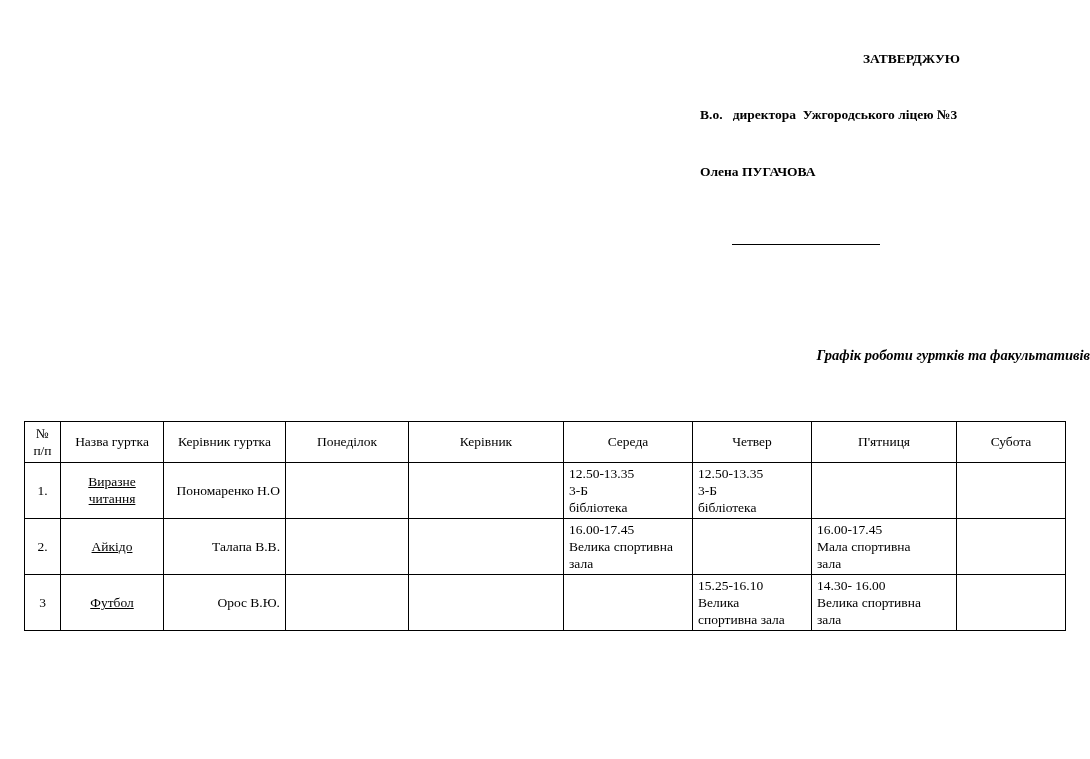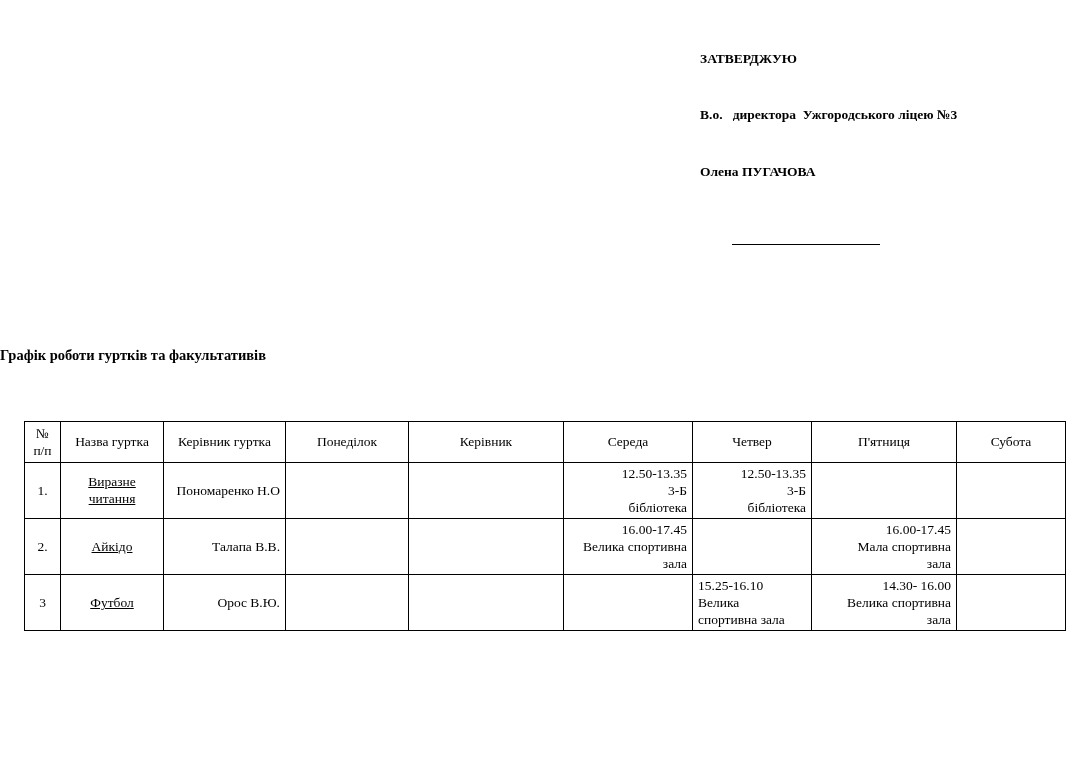--- a/index.html
+++ b/index.html
@@ -18,36 +18,37 @@
     height: 759px;
   }
   
   .approval {
     margin: 12px 70px 0 700px;
     font-weight: bold;
     font-size: 13.5px;
     line-height: 1.4;
     white-space: pre-wrap;
   }
-  .approval .line1 { text-align: left; padding-right: 60px; }
+  .approval .line1 { text-align: right; padding-right: 60px; }
   .approval .line2, .approval .line3 { text-align: left; }
   .signature-line {
     width: 148px;
     border-bottom: 1.6px solid #000;
     height: 16px;
     margin: 8px 0 0 32px;
   }
   
   .title {
     margin-top: 16px;
-    text-align: left;
+    text-align: right;
     font-weight: bold;
     font-size: 14.5px;
     line-height: 1.55;
     white-space: pre-wrap;
+    font-style: italic;
   }
   
   table.schedule {
     border-collapse: collapse;
     table-layout: fixed;
     margin: 10px 0 0 24px;
     width: 1041px;
   }
   table.schedule th, table.schedule td {
     border: 1px solid #000;
@@ -59,21 +60,21 @@
     overflow: hidden;
   }
   table.schedule th {
     text-align: center;
     white-space: pre-line;
     height: 36px;
   }
   td.col-num { text-align: center; }
   td.col-name { text-align: center; text-decoration: underline; }
   td.col-leader { text-align: right; }
-  td.day { text-align: right; white-space: pre-line; }
+  td.day { text-align: left; white-space: pre-line; }
   td.day.align-left { text-align: left; }
   tbody tr:nth-child(1) { height: 53px; }
   tbody tr:nth-child(2) { height: 50px; }
   tbody tr:nth-child(3) { height: 47px; }
   tbody tr:nth-child(4) { height: 68px; }
   tbody tr:nth-child(5) { height: 70px; }
   tbody tr:nth-child(6) { height: 55px; }
   tbody tr:nth-child(7) { height: 77px; }
   tbody tr:nth-child(8) { height: 56px; }
   tbody tr:nth-child(9) { height: 35px; }

